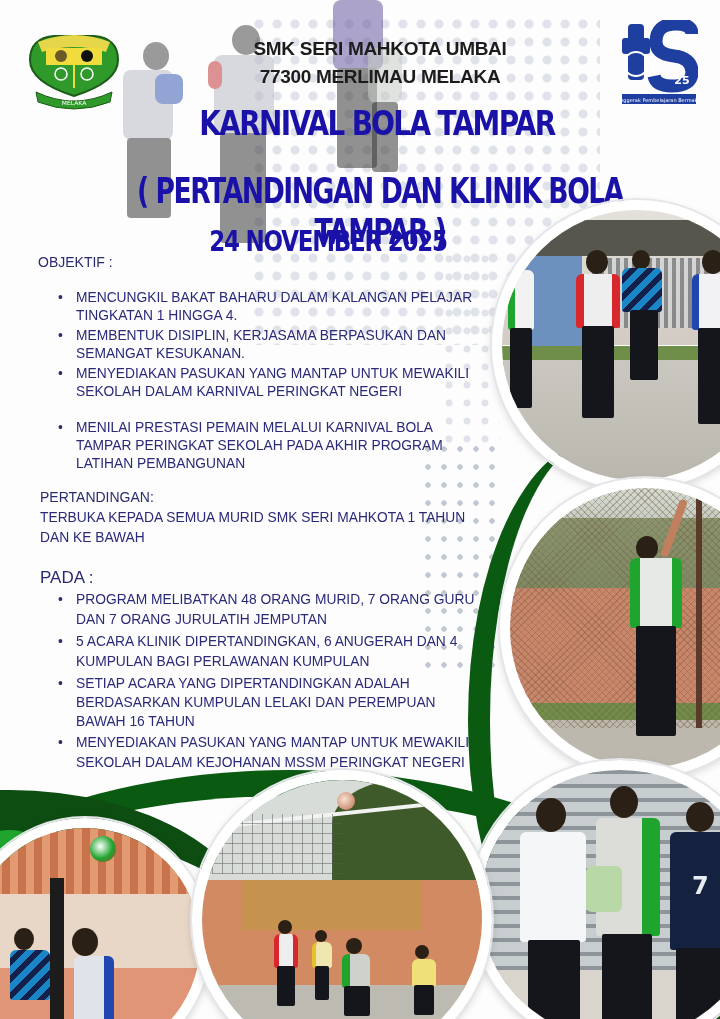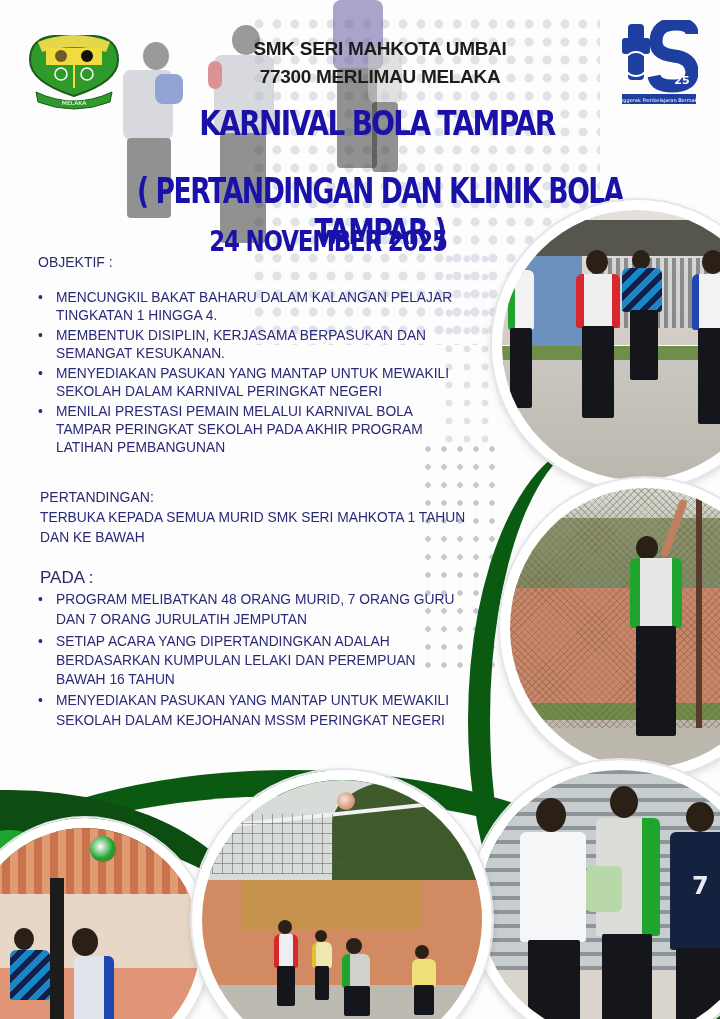--- a/index.html
+++ b/index.html
@@ -34,21 +34,21 @@
   .title-main { position: absolute; left: 0; width: 754px; text-align: center; font-family: "DejaVu Sans", sans-serif; font-weight: 700;
     color: #1a12a8; font-size: 34px; letter-spacing: -2px; transform: scaleX(0.82); }
   .title-sub { position: absolute; left: 0; width: 760px; text-align: center; font-family: "DejaVu Sans", sans-serif; font-weight: 700;
     color: #1a12a8; font-size: 36px; letter-spacing: -2px; transform: scaleX(0.74); }
   .date { position: absolute; left: 0; width: 656px; text-align: center; font-family: "DejaVu Sans", sans-serif; font-weight: 700;
     color: #1a12a8; font-size: 28px; letter-spacing: -1.5px; transform: scaleX(0.82); }
 
   .label { position: absolute; left: 38px; font-size: 14px; color: #2a2a6e; }
   .impak-label { font-size: 17px; }
 
-  ul.bullets { position: absolute; left: 36px; list-style: none; }
+  ul.bullets { position: absolute; left: 56px; list-style: none; }
   ul.bullets li { position: relative; padding-left: 20px; font-size: 13.8px; line-height: 18px; color: #2a2a78; }
   ul.bullets li::before { content: "•"; position: absolute; left: 2px; top: 0; color: #2a2a6e; }
 
   .para { position: absolute; left: 40px; font-size: 13.8px; line-height: 20px; color: #2a2a78; }
 
   
   .swoosh { position: absolute; border-radius: 50%; }
 
   
   .photo { position: absolute; border-radius: 50%; overflow: hidden; border: 10px solid #ffffff;
@@ -120,30 +120,31 @@
   <div class="school-name" style="top:66px;">77300 MERLIMAU MELAKA</div>
 
   <div class="title-main" style="top:103px;">KARNIVAL BOLA TAMPAR</div>
   <div class="title-sub" style="top:170px;">( PERTANDINGAN DAN KLINIK BOLA TAMPAR )</div>
   <div class="date" style="top:225px;">24 NOVEMBER 2025</div>
 
   <div class="label" style="top:254px;">OBJEKTIF :</div>
   <ul class="bullets" style="top:289px;width:420px;">
     <li style="margin-bottom:2px;">MENCUNGKIL BAKAT BAHARU DALAM KALANGAN PELAJAR TINGKATAN 1 HINGGA 4.</li>
     <li style="margin-bottom:2px;">MEMBENTUK DISIPLIN, KERJASAMA BERPASUKAN DAN SEMANGAT KESUKANAN.</li>
-    <li style="margin-bottom:2px;">MENYEDIAKAN PASUKAN YANG MANTAP UNTUK MEWAKILI SEKOLAH DALAM KARNIVAL PERINGKAT NEGERI</li>
+    <li style="margin-bottom:18px;">MENYEDIAKAN PASUKAN YANG MANTAP UNTUK MEWAKILI SEKOLAH DALAM KARNIVAL PERINGKAT NEGERI</li>
     <li>MENILAI PRESTASI PEMAIN MELALUI KARNIVAL BOLA TAMPAR PERINGKAT SEKOLAH PADA AKHIR PROGRAM LATIHAN PEMBANGUNAN</li>
   </ul>
 
   <div class="label" style="top:489px;left:40px;">PERTANDINGAN:</div>
   <div class="para" style="top:508px;width:445px;">TERBUKA KEPADA SEMUA MURID SMK SERI MAHKOTA 1 TAHUN DAN KE BAWAH</div>
 
   <div class="label impak-label" style="top:568px;left:40px;">PADA :</div>
   <ul class="bullets" style="top:590px;width:420px;">
     <li style="margin-bottom:2px;line-height:20px;">PROGRAM MELIBATKAN 48 ORANG MURID, 7 ORANG GURU DAN 7 ORANG JURULATIH JEMPUTAN</li>
+    <li style="margin-bottom:2px;line-height:20px;">5 ACARA KLINIK DIPERTANDINGKAN, 6 ANUGERAH  DAN 4 KUMPULAN BAGI PERLAWANAN KUMPULAN</li>
     <li style="margin-bottom:2px;line-height:19px;">SETIAP ACARA YANG DIPERTANDINGKAN ADALAH BERDASARKAN KUMPULAN LELAKI DAN PEREMPUAN BAWAH 16 TAHUN</li>
     <li style="line-height:20px;width:430px;">MENYEDIAKAN PASUKAN YANG MANTAP UNTUK MEWAKILI SEKOLAH DALAM KEJOHANAN MSSM PERINGKAT NEGERI</li>
   </ul>
 
   <div class="swoosh" style="left:468px;top:440px;width:260px;height:560px;border-left:22px solid #0b5a12;border-radius:50%;"></div>
   <div class="swoosh" style="left:-160px;top:770px;width:900px;height:500px;border-top:26px solid #0b5a12;border-radius:50%;"></div>
   <div class="swoosh" style="left:-240px;top:790px;width:500px;height:300px;border-top:40px solid #0e4d12;border-radius:50%;"></div>
   <div class="swoosh" style="left:-60px;top:830px;width:140px;height:200px;background:#1fa52e;border-radius:50%;"></div>
   <div class="swoosh" style="left:600px;top:940px;width:200px;height:120px;background:#0b5a12;border-radius:50%;"></div>
 

